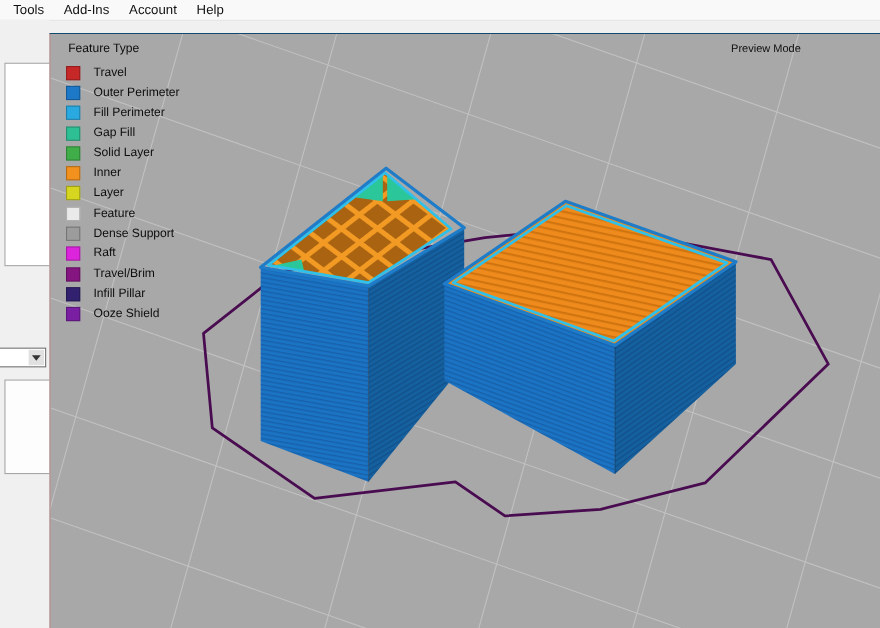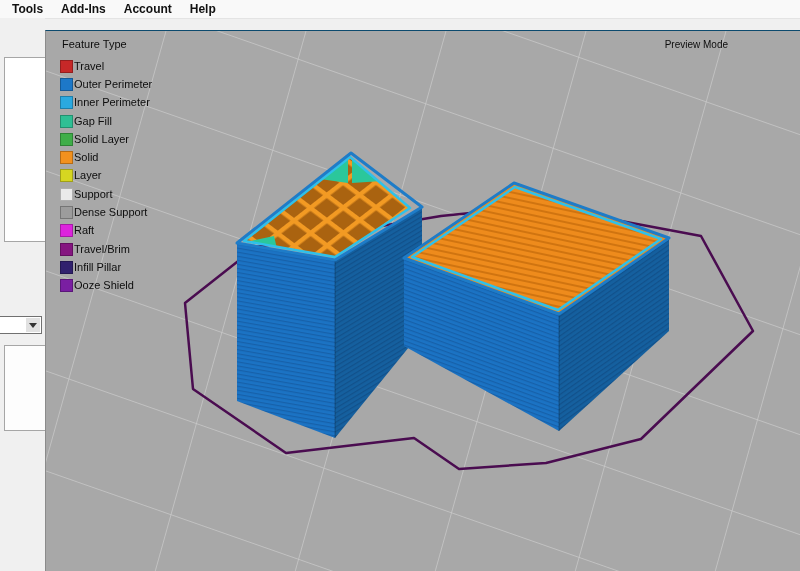--- a/index.html
+++ b/index.html
@@ -9,21 +9,21 @@
     font-family:"Liberation Sans", sans-serif;
     -webkit-font-smoothing:antialiased;
   }
   
   .menubar{
     position:absolute;top:0;left:0;right:0;height:18px;
     background:#f9f9f9;border-bottom:1px solid #e4e4e4;
     display:flex;align-items:center;padding-left:3px;
     font-size:12px;color:#111;
   }
-  .menu-item{padding:1px 9px;cursor:default;font-weight:bold;}
+  .menu-item{padding:1px 9px;cursor:default;}
   
   .left-panel{
     position:absolute;top:18px;left:0;width:45px;bottom:0;
     background:#f0f0f0;overflow:hidden;
   }
   .panel-box{
     position:absolute;left:4px;width:56px;background:#ffffff;
     border:1px solid #a6a6a6;box-sizing:border-box;
   }
   .box1{top:39px;height:185px;}
@@ -45,21 +45,21 @@
     position:absolute;top:30px;left:45px;width:755px;height:541px;
     background:#fca5a5;border-top:1px solid #0c4a6e;border-left:1px solid #8b8b8b;
     box-sizing:content-box;
   }
   .scene-svg{position:absolute;top:0;left:0;}
   .legend{
     position:absolute;top:8px;left:14px;z-index:2;
     font-size:11px;color:#0d0d0d;line-height:1;
   }
   .legend-title{margin:0 0 7px 2px;}
-  .legend-row{display:flex;align-items:center;height:18.3px;gap:1px;}
+  .legend-row{display:flex;align-items:center;height:18.3px;gap:12px;}
   .swatch{width:13px;height:13px;border:1px solid rgba(0,0,0,.25);box-sizing:border-box;flex:none;}
   .mode-label{
     position:absolute;top:8px;right:73px;z-index:2;
     font-size:10px;color:#0d0d0d;
   }
 </style>
 </head>
 <body>
 
 <div class="menubar">
@@ -172,41 +172,41 @@
     <div class="legend-row">
       <span class="swatch" style="background: rgb(198, 40, 40);"></span>
       <span>Travel</span>
     </div>
     <div class="legend-row">
       <span class="swatch" style="background: rgb(29, 120, 200);"></span>
       <span>Outer Perimeter</span>
     </div>
     <div class="legend-row">
       <span class="swatch" style="background: rgb(42, 169, 224);"></span>
-      <span>Inner Perimeter</span>
+      <span>Fill Perimeter</span>
     </div>
     <div class="legend-row">
       <span class="swatch" style="background: rgb(47, 191, 148);"></span>
       <span>Gap Fill</span>
     </div>
     <div class="legend-row">
       <span class="swatch" style="background: rgb(63, 174, 73);"></span>
       <span>Solid Layer</span>
     </div>
     <div class="legend-row">
       <span class="swatch" style="background: rgb(242, 145, 30);"></span>
-      <span>Solid</span>
+      <span>Inner</span>
     </div>
     <div class="legend-row">
       <span class="swatch" style="background: rgb(214, 214, 33);"></span>
       <span>Layer</span>
     </div>
     <div class="legend-row">
       <span class="swatch" style="background: rgb(234, 234, 234);"></span>
-      <span>Support</span>
+      <span>Feature</span>
     </div>
     <div class="legend-row">
       <span class="swatch" style="background: rgb(156, 156, 156);"></span>
       <span>Dense Support</span>
     </div>
     <div class="legend-row">
       <span class="swatch" style="background: rgb(221, 36, 221);"></span>
       <span>Raft</span>
     </div>
     <div class="legend-row">

